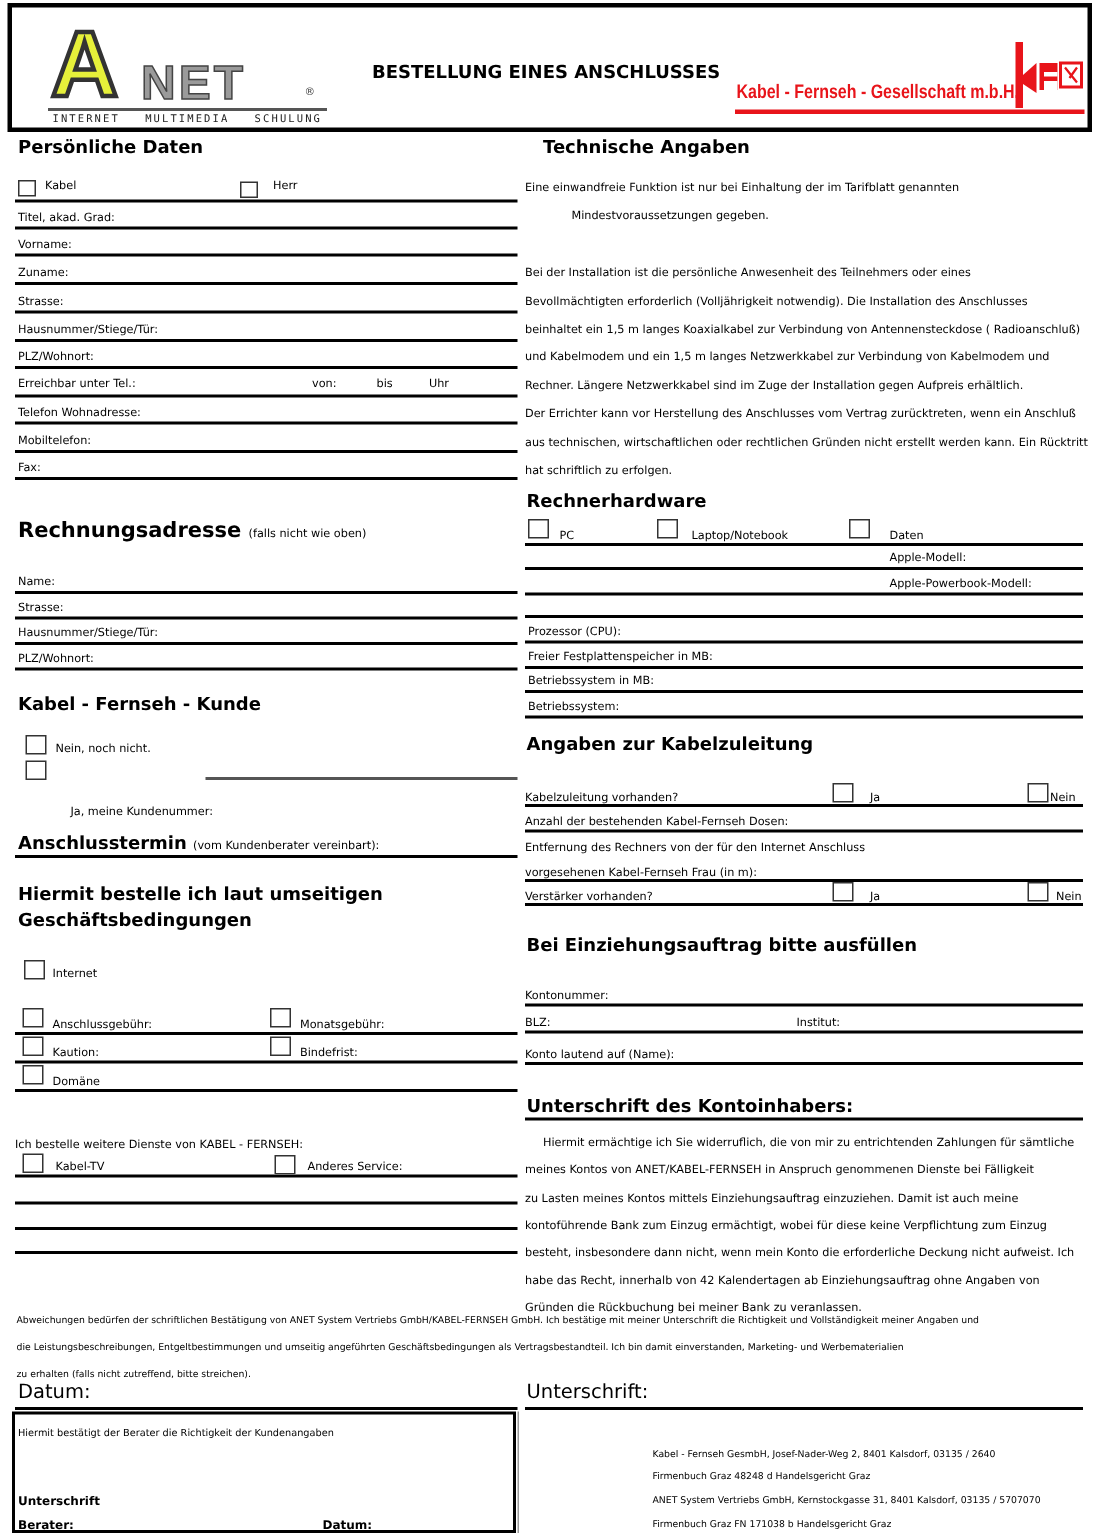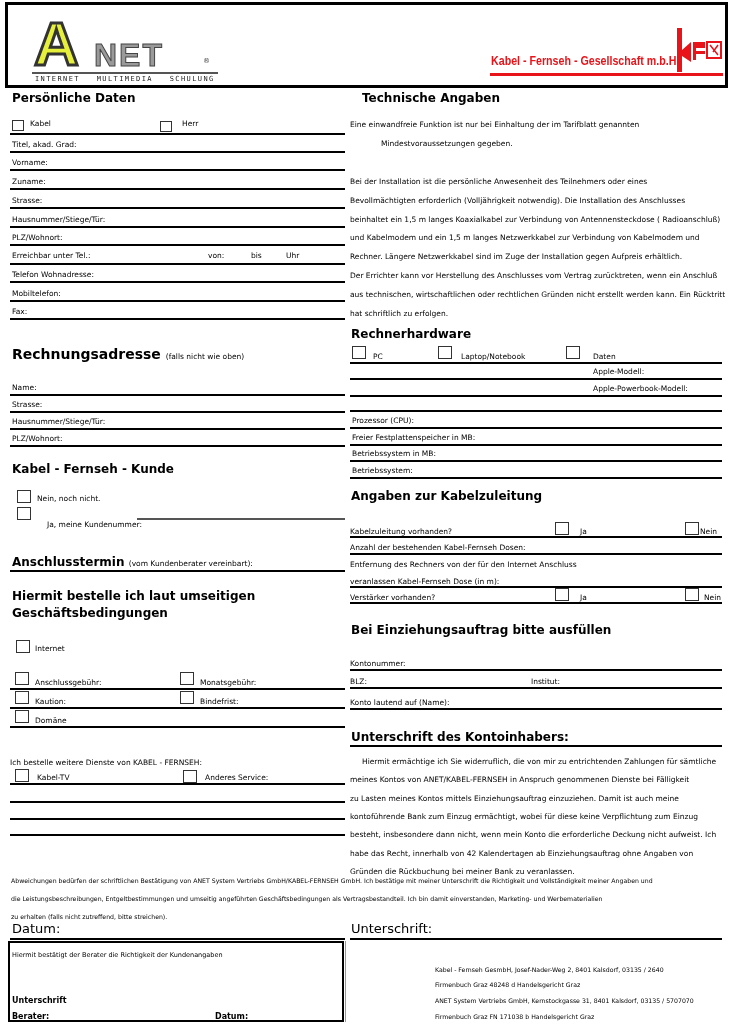--- a/index.html
+++ b/index.html
@@ -32,20 +32,21 @@
 <body>
 
 <div class="hdr">
   <div>
     <span class="anet-a">A</span>
     <span class="anet-net">NET</span>
     <span class="anet-r">®</span>
     <div class="anet-bar"></div>
     <span class="anet-tag">INTERNET   MULTIMEDIA   SCHULUNG</span>
   </div>
+  <div class="title">BESTELLUNG EINES ANSCHLUSSES</div>
   <div class="kfg-text">Kabel - Fernseh - Gesellschaft m.b.H.</div>
   <div class="kfg-line"></div>
   <svg class="kfg-logo" viewBox="0 0 48 45">
     <rect x="2" y="0" width="5" height="44" fill="#e8141a"></rect>
     <polygon points="7,22 16,14 16,34 7,28" fill="#e8141a"></polygon>
     <rect x="18" y="14" width="12" height="18" fill="#e8141a"></rect>
     <rect x="21" y="20" width="9" height="3" fill="#fff"></rect>
     <rect x="21" y="26" width="9" height="6" fill="#fff"></rect>
     <rect x="32" y="14" width="14" height="16" fill="#fff" stroke="#e8141a" stroke-width="2"></rect>
     <path d="M35 17 L43 27 M43 17 L38 24" stroke="#e8141a" stroke-width="1.5" fill="none"></path>
@@ -117,21 +118,21 @@
     </div>
     <div class="row" style="left:10px;top:431px;width:335px;height:14px;">
       <span class="lbl" style="left:2px;top:3px;">PLZ/Wohnort:</span>
     </div>
   </div>
 
 <div class="h2" style="left:12px;top:462px;">Kabel - Fernseh - Kunde</div>
 <div class="chk big" style="left:17px;top:490px;"></div>
 <span class="lbl" style="left:37px;top:494px;">Nein, noch nicht.</span>
 <div class="chk big" style="left:17px;top:507px;"></div>
-<span class="lbl" style="left:37px;top:520px;padding-left:10px;">Ja, meine Kundenummer:</span>
+<span class="lbl" style="left:37px;top:536px;padding-left:10px;">Ja, meine Kundenummer:</span>
 <div class="line" style="left:137px;top:518px;width:208px;background:#555;"></div>
 
 <div class="h2" style="left:12px;top:555px;">
   <span>Anschlusstermin</span>
   <small>(vom Kundenberater vereinbart):</small>
 </div>
 <div class="line" style="left:10px;top:570px;width:335px;"></div>
 
 <div class="h2" style="left:12px;top:589px;">Hiermit bestelle ich laut umseitigen</div>
 <div class="h2" style="left:12px;top:606px;">Geschäftsbedingungen</div>
@@ -219,21 +220,21 @@
   <div class="chk big" style="left:205px;top:0px;"></div>
   <span class="lbl" style="left:230px;top:5px;">Ja</span>
   <div class="chk big" style="left:335px;top:0px;"></div>
   <span class="lbl" style="left:350px;top:5px;">Nein</span>
 </div>
 <div class="row" style="left:350px;top:539px;width:372px;height:14px;">
   <span class="lbl" style="left:0px;top:4px;">Anzahl der bestehenden Kabel-Fernseh Dosen:</span>
 </div>
 <span class="lbl" style="left:350px;top:560px;">Entfernung des Rechners von der für den Internet Anschluss</span>
 <div class="row" style="left:350px;top:573px;width:372px;height:13px;">
-  <span class="lbl" style="left:0px;top:4px;">veranlassen Kabel-Fernseh Dose (in m):</span>
+  <span class="lbl" style="left:0px;top:4px;">vorgesehenen Kabel-Fernseh Frau (in m):</span>
 </div>
 <div class="row" style="left:350px;top:588px;width:372px;height:14px;">
   <span class="lbl" style="left:0px;top:5px;">Verstärker vorhanden?</span>
   <div class="chk big" style="left:205px;top:0px;"></div>
   <span class="lbl" style="left:230px;top:5px;">Ja</span>
   <div class="chk big" style="left:335px;top:0px;"></div>
   <span class="lbl" style="left:354px;top:5px;">Nein</span>
 </div>
 
 <div class="h2" style="left:351px;top:623px;">Bei Einziehungsauftrag bitte ausfüllen</div>

